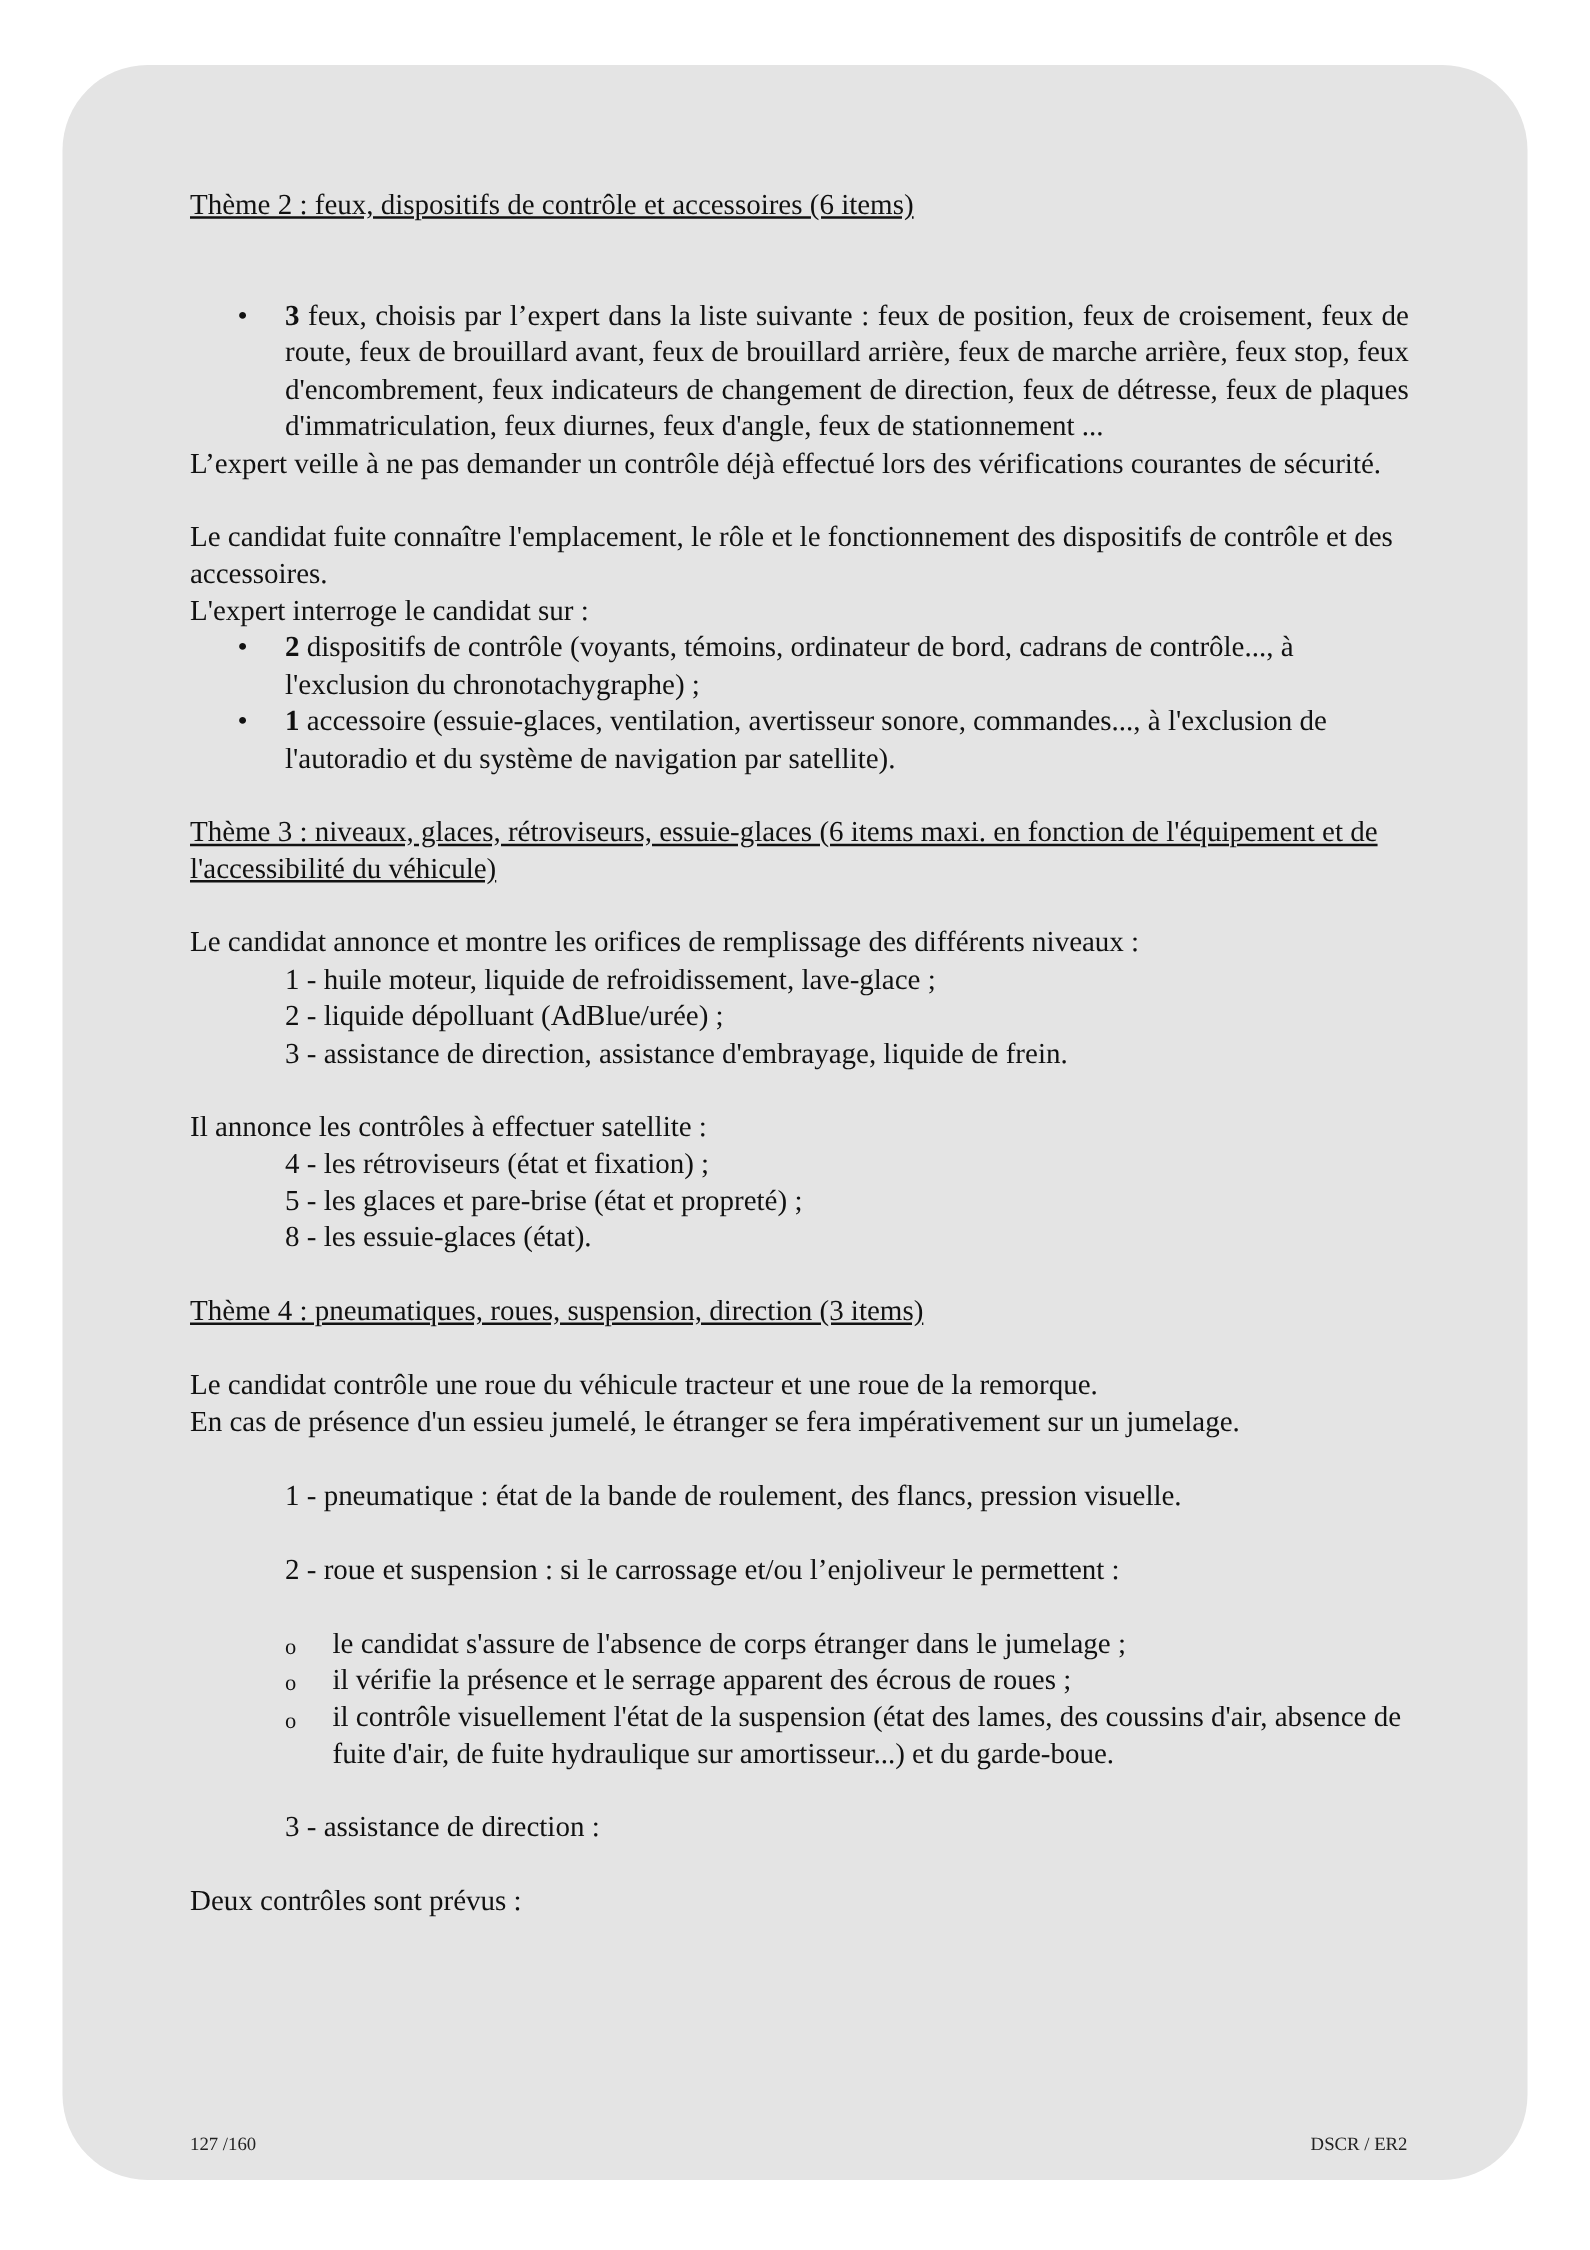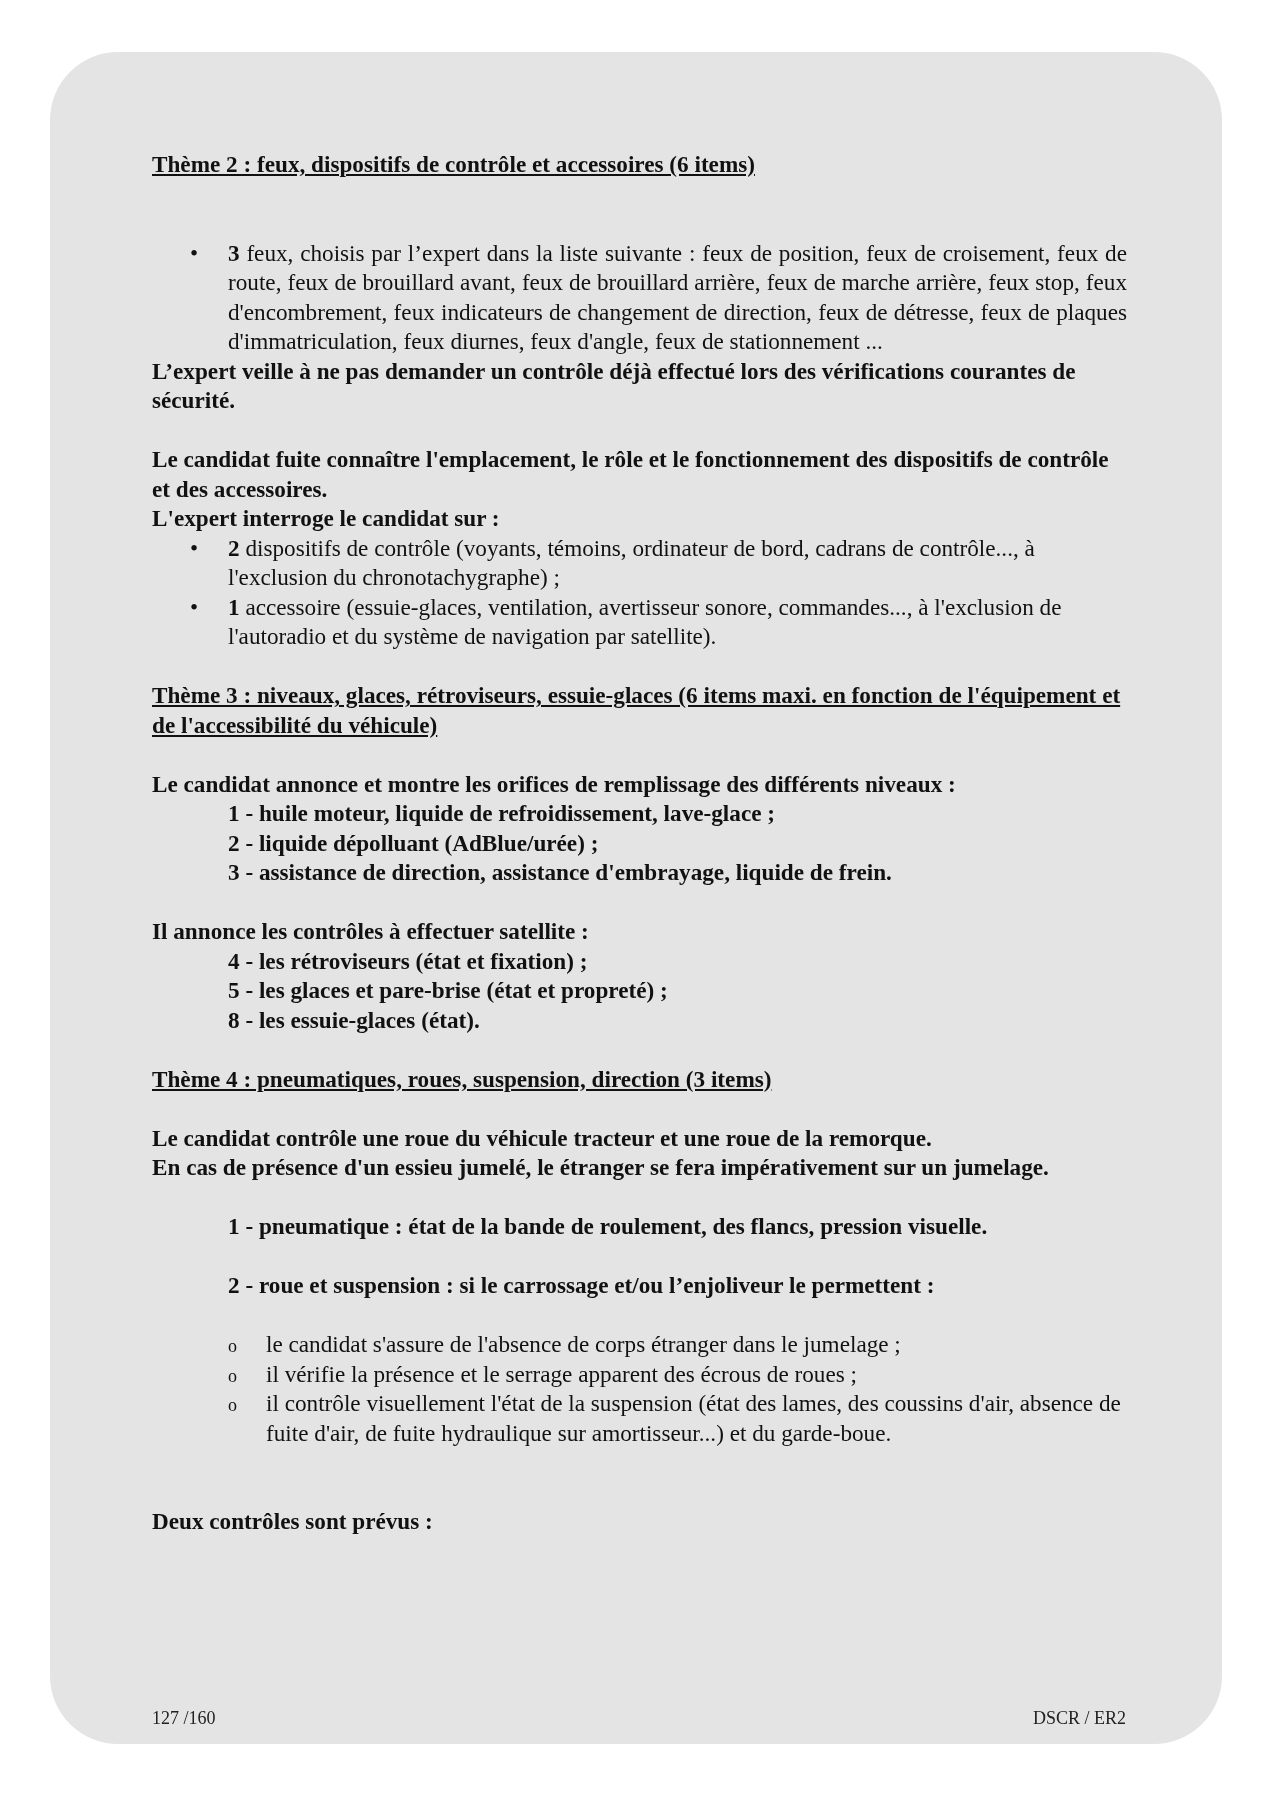--- a/index.html
+++ b/index.html
@@ -5,35 +5,35 @@
   html, body { margin: 0; padding: 0; background: #ffffff; }
   body { width: 1272px; height: 1800px; position: relative; overflow: hidden; }
   .page {
     position: absolute; left: 50px; top: 52px; width: 1172px; height: 1692px;
     background: #e4e4e4; border-radius: 68px;
   }
   .content {
     position: absolute; left: 152px; top: 150px; width: 975px;
     font-family: "Liberation Serif", serif; font-size: 23.2px; line-height: 29.5px; color: #111;
   }
-  .content p { margin: 0; font-weight: bold; }
+  .content p { margin: 0; }
   .gap { height: 29.5px; }
   .title { text-decoration: underline; }
   .bullet-list { list-style: none; margin: 0; padding: 0; }
   .bullet-list li { position: relative; padding-left: 76px; }
   .bullet-list li .dot { position: absolute; left: 38px; top: 0; }
   .justify { text-align: justify; text-align-last: left; }
   .indent { padding-left: 76px; }
   .circle-list { list-style: none; margin: 0; padding: 0; }
   .circle-list li { position: relative; padding-left: 114px; }
   .circle-list li .circ { position: absolute; left: 76px; top: 2px; font-size: 18px; }
   b { font-weight: bold; }
   .footer {
     position: absolute; top: 1708px; font-family: "Liberation Serif", serif;
-    font-size: 18px; color: #222;
+    font-size: 15px; color: #222;
   }
   .footer.left { left: 152px; }
   .footer.right { right: 146px; margin-left: 40px; }
 </style>
 </head>
 <body>
 
 <div class="page"></div>
 
 <div class="content">
@@ -80,18 +80,19 @@
   <p class="indent">1 - pneumatique : état de la bande de roulement, des flancs, pression visuelle.</p>
   <div class="gap"></div>
   <p class="indent">2 - roue et suspension : si le carrossage et/ou l’enjoliveur le permettent :</p>
   <div class="gap"></div>
   <ul class="circle-list">
     <li><span class="circ">o</span><span>le candidat s'assure de l'absence de corps étranger dans le jumelage ;</span></li>
     <li><span class="circ">o</span><span>il vérifie la présence et le serrage apparent des écrous de roues ;</span></li>
     <li><span class="circ">o</span><span>il contrôle visuellement l'état de la suspension (état des lames, des coussins d'air, absence de fuite d'air, de fuite hydraulique sur amortisseur...) et du garde-boue.</span></li>
   </ul>
   <div class="gap"></div>
+  <p class="indent">3 - assistance de direction :</p>
   <div class="gap"></div>
   <p>Deux contrôles sont prévus :</p>
 </div>
 
 <div class="footer left">127 /160</div>
 <div class="footer right">DSCR / ER2</div>
 
 </body></html>

